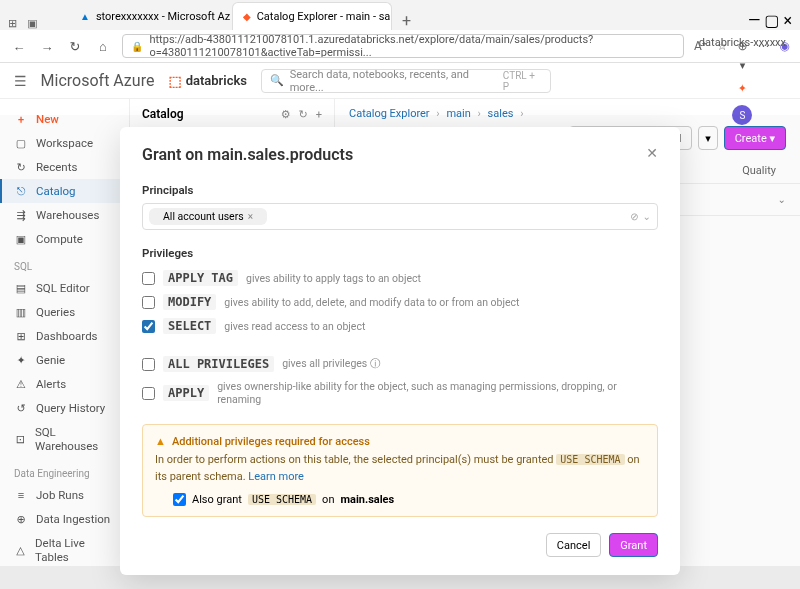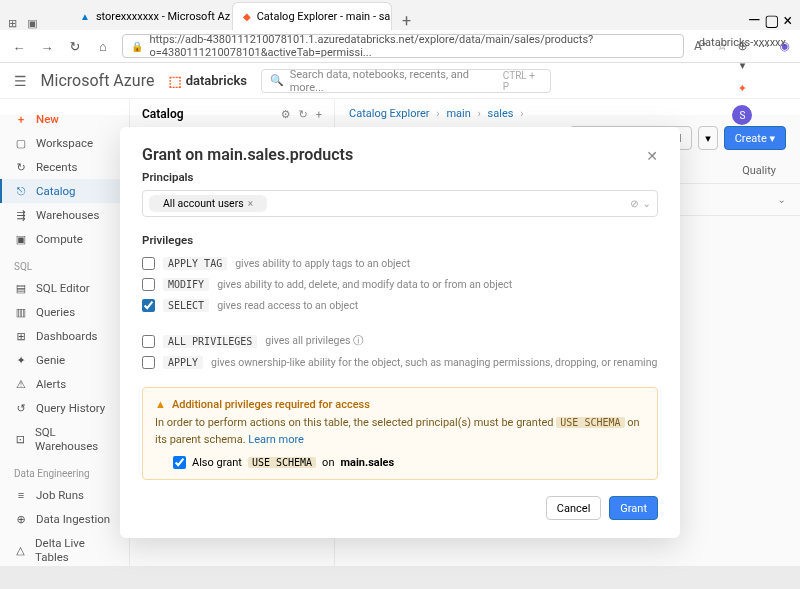--- a/index.html
+++ b/index.html
@@ -46,40 +46,40 @@
 .catalog-row .badge { font-size: 9px; color: #888; }
 
 .main-col { flex: 1; display: flex; flex-direction: column; }
 .breadcrumb { padding: 8px 14px 4px; font-size: 11px; color: #2272b4; }
 .breadcrumb .sep { color: #aaa; margin: 0 4px; }
 .page-title-row { padding: 2px 14px 8px; display: flex; align-items: center; gap: 10px; }
 .page-title-row .tbl-icon { width: 20px; height: 20px; border: 1px solid #ddd; border-radius: 3px; display: flex; align-items: center; justify-content: center; font-size: 11px; color: #888; }
 .page-title-row h1 { font-size: 17px; font-weight: 600; color: #333; }
 .page-title-row .actions { margin-left: auto; display: flex; gap: 6px; align-items: center; }
 .btn { height: 24px; padding: 0 10px; font-size: 11px; border: 1px solid #ccc; border-radius: 4px; background: #fff; display: flex; align-items: center; cursor: pointer; }
-.btn.primary { background: #3b82f6; color: #fff; border-color: #2272b4; }
+.btn.primary { background: #d946ef; color: #fff; border-color: #2272b4; }
 .tab-bar { border-bottom: 1px solid #eee; padding: 0 14px; display: flex; justify-content: flex-end; }
 .tab-bar .tabitem { padding: 6px 10px; font-size: 11px; color: #666; }
 .detail-row { padding: 10px 14px; border-bottom: 1px solid #eee; display: flex; }
 .detail-row .chev { margin-left: auto; color: #888; font-size: 10px; }
 
 
 .modal-backdrop { position: absolute; top: 115px; left: 0; right: 0; bottom: 0; background: rgba(0,0,0,0.02); display: flex; justify-content: center; }
 .modal { width: 560px; background: #fff; border-radius: 6px; box-shadow: 0 8px 32px rgba(0,0,0,0.15); padding: 18px 22px; position: absolute; top: 12px; }
-.modal-header { display: flex; align-items: flex-end; margin-bottom: 6px; }
+.modal-header { display: flex; align-items: flex-start; margin-bottom: 19px; }
 .modal-header h2 { font-size: 16px; font-weight: 600; color: #333; }
 .modal-header .close { margin-left: auto; color: #888; font-size: 14px; cursor: pointer; }
 .field-label { font-size: 11.5px; font-weight: 600; color: #333; margin-bottom: 6px; display: block; }
 .principal-box { border: 1px solid #ddd; border-radius: 4px; padding: 4px 6px; display: flex; align-items: center; gap: 4px; margin-bottom: 16px; }
 .chip { background: #f0f0f0; border-radius: 6px; padding: 2px 14px; font-size: 10.5px; display: flex; align-items: center; gap: 4px; }
 .chip .x { color: #888; font-size: 10px; cursor: pointer; }
 .principal-box .dd { margin-left: auto; color: #aaa; font-size: 10px; display: flex; gap: 4px; }
 .priv-row { display: flex; align-items: center; gap: 8px; padding: 4px 0; font-size: 11px; }
 .priv-row input[type=checkbox] { width: 13px; height: 13px; accent-color: #2272b4; }
-.priv-tag { background: #f4f4f4; padding: 1px 5px; border-radius: 2px; font-size: 10px; color: #444; font-family: monospace; }
+.priv-tag { background: #f4f4f4; padding: 1px 5px; border-radius: 2px; font-size: 12px; color: #444; font-family: monospace; font-weight: bold; }
 .priv-desc { color: #888; font-size: 10.5px; }
 .priv-group-sep { height: 14px; }
 .warning-box { background: #fffaf2; border: 1px solid #f5d9a8; border-radius: 4px; padding: 10px 12px; margin-top: 14px; font-size: 11px; }
 .warning-box .warn-title { color: #b56a00; font-weight: 500; display: flex; align-items: center; gap: 6px; margin-bottom: 4px; }
 .warning-box .warn-body { color: #7a5c1f; line-height: 1.5; }
 .warning-box .schema-tag { background: #f0e4c8; padding: 0 4px; border-radius: 2px; font-family: monospace; font-size: 10px; }
 .warning-box a { color: #2272b4; text-decoration: none; }
 .warning-box .also-grant { margin-top: 8px; margin-left: 18px; display: flex; align-items: center; gap: 6px; }
 .modal-footer { display: flex; justify-content: flex-end; gap: 8px; margin-top: 16px; }
 </style>

